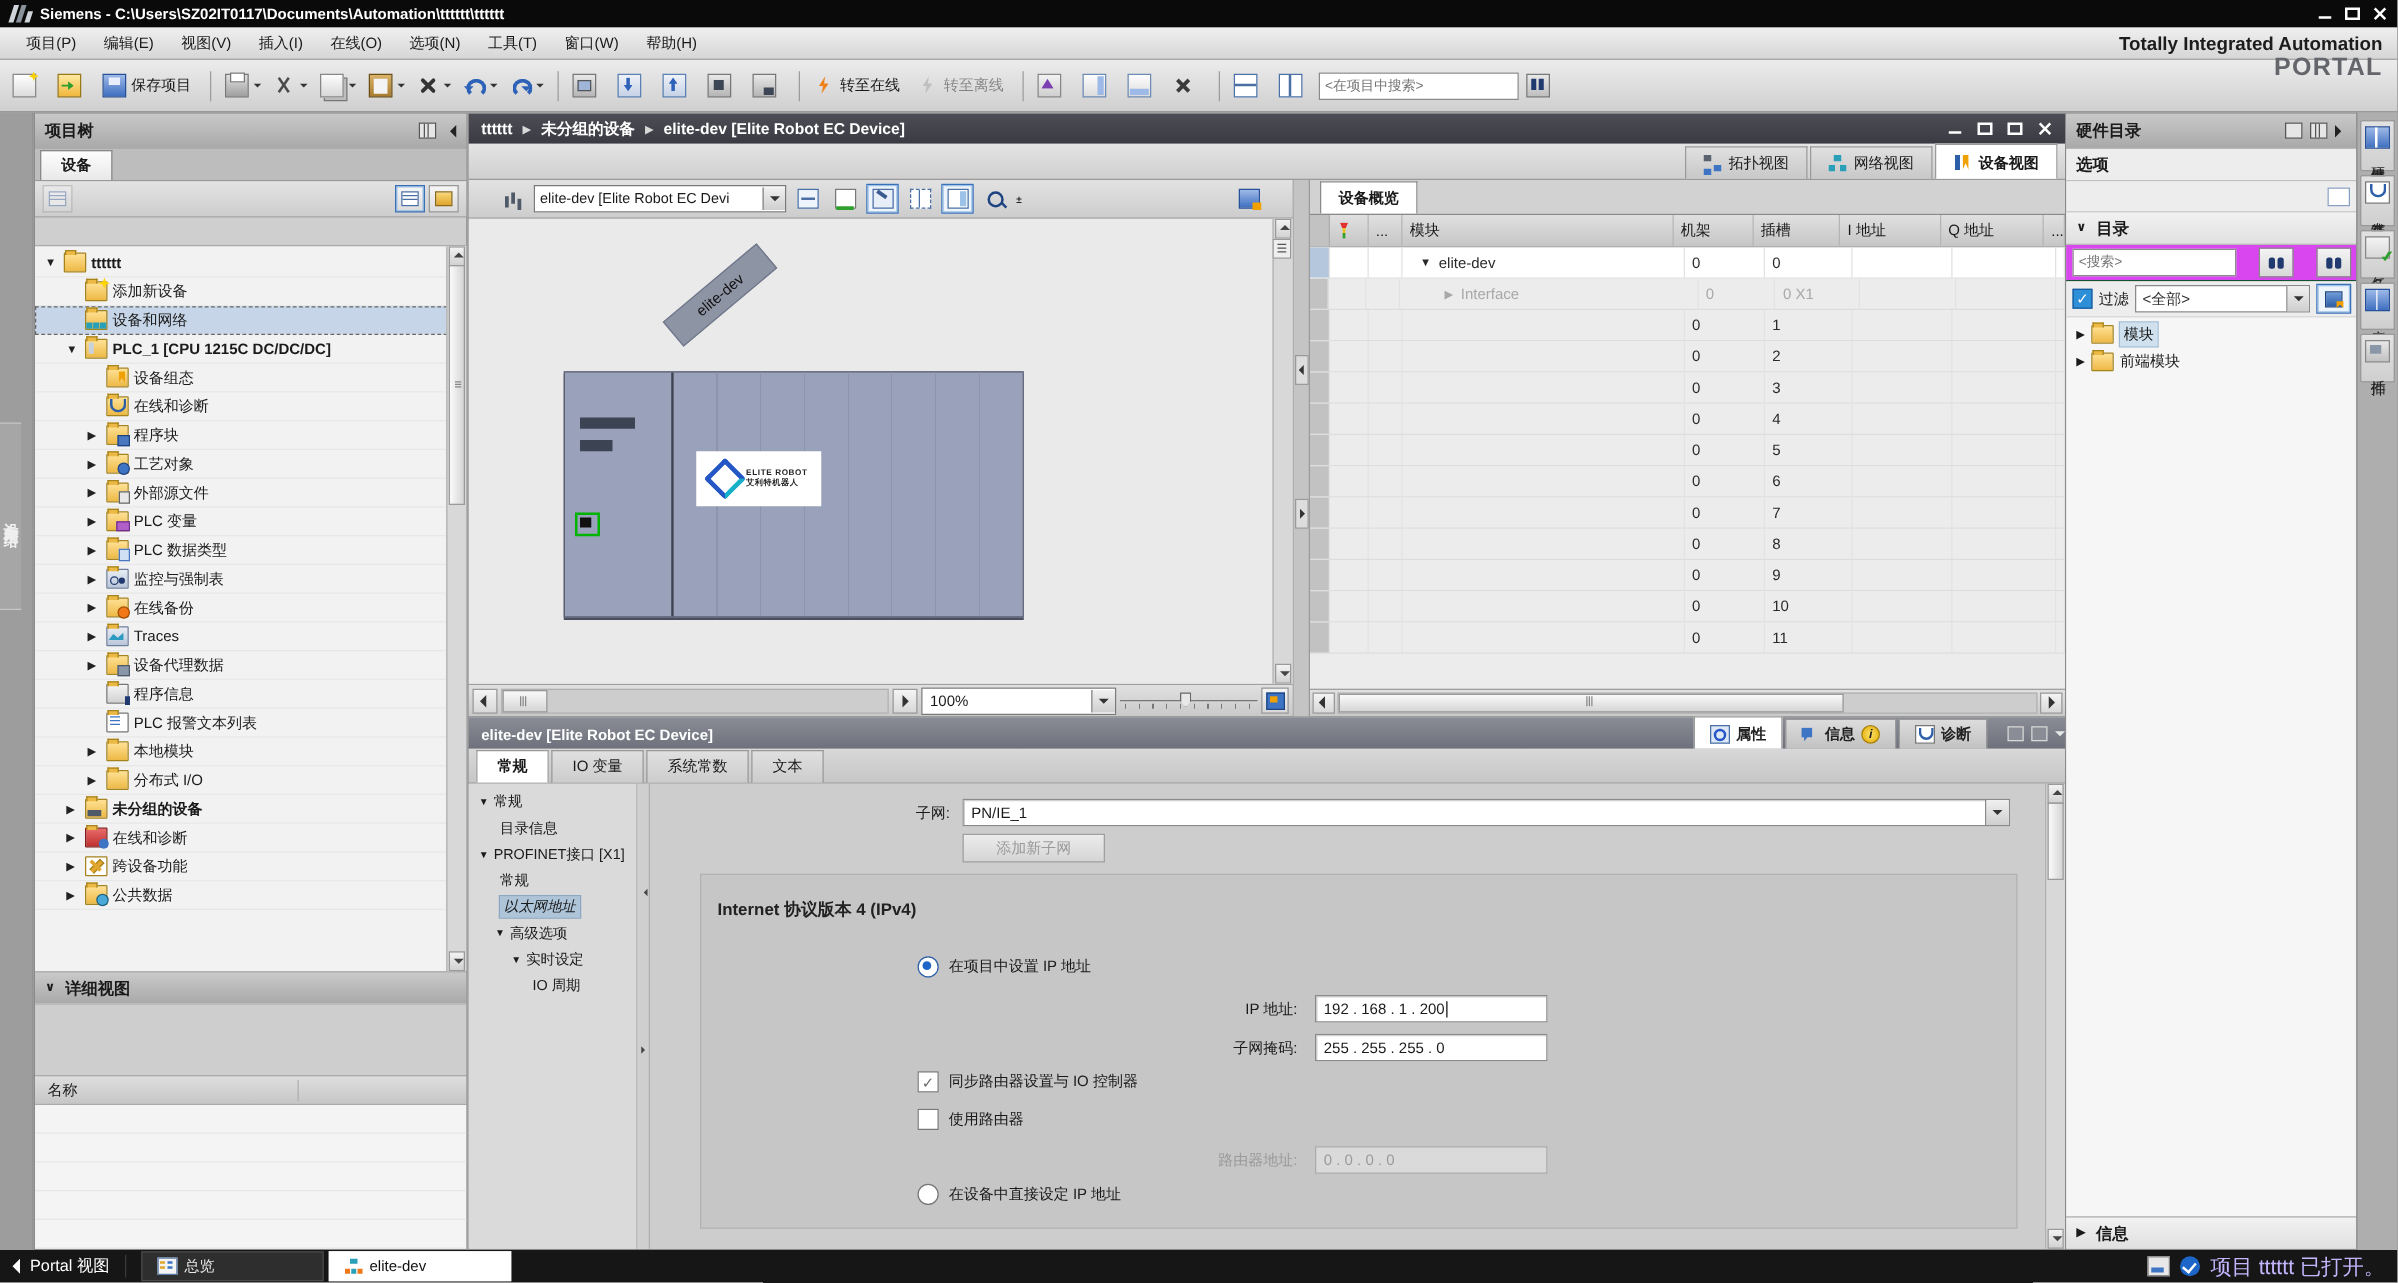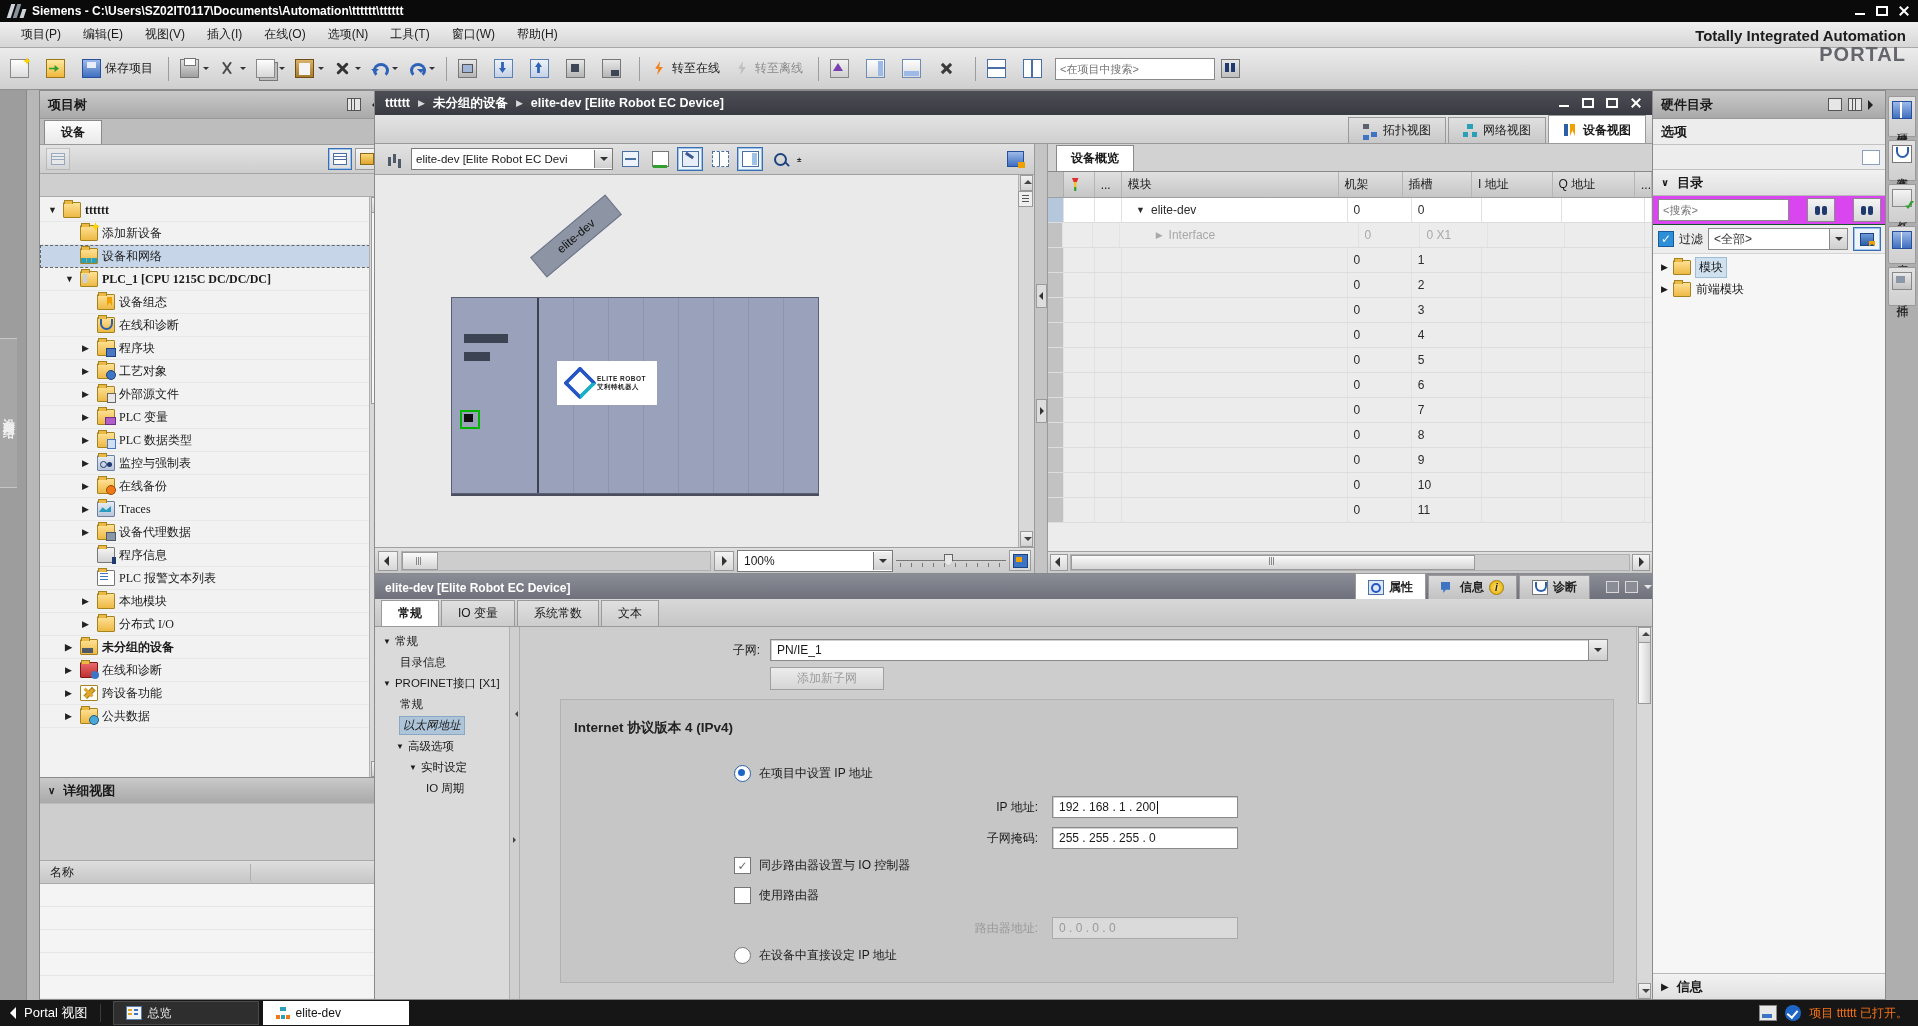--- a/index.html
+++ b/index.html
@@ -85,21 +85,21 @@
          writing-mode:vertical-rl;display:flex;align-items:center;justify-content:center;color:#efefef;font-weight:bold;letter-spacing:2px;}
   .panel{position:absolute;background:#cfcfcf;border:1px solid #8a8a8a;display:flex;flex-direction:column;}
   .phead{height:27px;background:linear-gradient(#c9c9c9,#a9a9a9);display:flex;align-items:center;
          padding:0 8px;font-weight:bold;font-size:13px;border-bottom:1px solid #999;}
   .phicons{margin-left:auto;display:flex;gap:6px;align-items:center;}
   .phi{width:12px;height:11px;border:1px solid #555;background:#e6e6e6;position:relative;}
   .phi.cols::after{content:"";position:absolute;left:3px;top:0;bottom:0;width:1px;background:#555;box-shadow:3px 0 0 #555;}
   .arrow-l{width:0;height:0;border:5px solid transparent;border-right-color:#222;}
   .arrow-r{width:0;height:0;border:5px solid transparent;border-left-color:#222;}
   
-  .projtree{left:39px;top:90px;width:345px;bottom:26px;font-family:Liberation Serif, serif;}
+  .projtree{left:27px;top:90px;width:345px;bottom:26px;}
   .ptabs{height:25px;background:#bdbdbd;display:flex;align-items:flex-end;padding-left:4px;border-bottom:1px solid #999;}
   .ptab{background:linear-gradient(#fdfdfd,#e9e9e9);border:1px solid #8a8a8a;border-bottom:none;padding:3px 16px;font-weight:bold;}
   .minibar{height:28px;background:linear-gradient(#e3e3e3,#cdcdcd);display:flex;align-items:center;padding:0 6px;border-bottom:1px solid #a5a5a5;}
   .mb-right{margin-left:auto;display:flex;gap:3px;}
   .sqbtn{width:22px;height:20px;border:1px solid #9a9a9a;background:linear-gradient(#f6f6f6,#dcdcdc);display:flex;align-items:center;justify-content:center;}
   .sqbtn.blue{border:1px solid #3a6fb5;box-shadow:inset 0 0 0 1px #9cc2e8;}
   .mi-grid{width:12px;height:10px;border:1px solid #4a6fa5;background:#fff;position:relative;}
   .mi-grid::after{content:"";position:absolute;left:0;right:0;top:2px;height:1px;background:#4a6fa5;box-shadow:0 3px 0 #4a6fa5;}
   .mi-tablearrow{width:12px;height:10px;background:linear-gradient(#f9d877,#e0a62e);border:1px solid #8a6a1a;position:relative;}
   .treewrap{flex:1;background:#f2f2f2;overflow:hidden;position:relative;display:flex;flex-direction:column;margin-top:22px;border-top:1px solid #aaa;}
@@ -174,21 +174,21 @@
   .vti{width:14px;height:13px;position:relative;}
   .icn-topology::before{content:"";position:absolute;left:0;top:0;width:6px;height:5px;background:#5a6270;}
   .icn-topology::after{content:"";position:absolute;right:0;bottom:0;width:6px;height:5px;background:#3d74c4;box-shadow:-8px 3px 0 #3d74c4;}
   .icn-network-view::before{content:"";position:absolute;left:4px;top:0;width:6px;height:5px;background:#2aa0b8;}
   .icn-network-view::after{content:"";position:absolute;left:0;bottom:0;width:5px;height:5px;background:#2aa0b8;box-shadow:9px 0 0 #2aa0b8;}
   .icn-device-view::before{content:"";position:absolute;left:1px;top:0;width:4px;height:12px;background:#2d5fa8;}
   .icn-device-view::after{content:"";position:absolute;right:2px;top:0;width:5px;height:12px;background:#f0a000;clip-path:polygon(0 0,100% 0,100% 100%,50% 55%,0 100%);}
   .editor{flex:1;display:flex;min-height:0;}
   
   .dview{flex:1;display:flex;flex-direction:column;min-width:0;border-right:1px solid #9a9a9a;}
-  .dvtool{height:30px;background:linear-gradient(#e2e2e2,#cdcdcd);border-bottom:1px solid #a0a0a0;display:flex;align-items:center;gap:4px;padding:0 6px;}
+  .dvtool{height:30px;background:linear-gradient(#e2e2e2,#cdcdcd);border-bottom:1px solid #a0a0a0;display:flex;align-items:center;gap:4px;padding:0 22px;}
   .dvsel{width:196px;height:20px;background:#fff;border:1px solid #7a7a7a;display:flex;align-items:center;font-size:11.5px;padding-left:4px;}
   .dvsel .dd{margin-left:auto;width:17px;height:18px;background:linear-gradient(#f0f0f0,#cfcfcf);border-left:1px solid #7a7a7a;display:flex;align-items:center;justify-content:center;}
   .dd-tri{width:0;height:0;border:4px solid transparent;border-top-color:#333;margin-top:4px;}
   .dvbtn{width:24px;height:22px;border:1px solid transparent;display:flex;align-items:center;justify-content:center;}
   .dvbtn.on{border-color:#3a6fb5;box-shadow:inset 0 0 0 1px #9cc2e8;background:#eef4fb;}
   .dvi{width:15px;height:14px;position:relative;}
   .icn-devdata::before{content:"";position:absolute;left:1px;bottom:0;width:3px;height:9px;background:#4e5a68;box-shadow:5px -3px 0 #4e5a68,10px 2px 0 #4e5a68;}
   .icn-measure{border:1px solid #4a6fa5;background:#eef4fb;}
   .icn-measure::after{content:"";position:absolute;left:2px;top:6px;right:2px;height:2px;background:#4a6fa5;}
   .icn-nametag{border:1px solid #777;background:#fff;}
@@ -359,21 +359,21 @@
   .mi-overview{width:14px;height:12px;background:#f4f4f4;border:1px solid #5a7aa8;position:relative;}
   .mi-overview::after{content:"";position:absolute;left:1px;top:2px;width:4px;height:2px;background:#e0a62e;box-shadow:0 4px 0 #e0a62e,6px 0 0 #3d74c4,6px 4px 0 #3d74c4;}
   .mi-net{width:14px;height:12px;position:relative;}
   .mi-net::before{content:"";position:absolute;left:4px;top:0;width:6px;height:4px;background:#2aa0b8;}
   .mi-net::after{content:"";position:absolute;left:0;bottom:0;width:4px;height:4px;background:#f07818;box-shadow:10px 0 0 #f07818,5px 0 0 #2aa0b8;}
   .sb-right{margin-left:auto;display:flex;align-items:center;gap:8px;}
   .mi-compile{width:16px;height:14px;background:#e8e8e8;border:1px solid #888;position:relative;}
   .mi-compile::after{content:"";position:absolute;left:2px;bottom:2px;width:10px;height:4px;background:#3d74c4;}
   .okbadge{width:16px;height:16px;border-radius:50%;background:#1d66c8;position:relative;flex:0 0 auto;}
   .okbadge::after{content:"";position:absolute;left:4px;top:3px;width:5px;height:8px;border:2px solid #fff;border-top:none;border-left:none;transform:rotate(40deg);}
-  .sb-msg{font-size:12px;color:#f97316;}
+  .sb-msg{font-size:17px;color:#c4b5fd;}
   .lbl{white-space:nowrap;}
 </style>
 </head>
 <body>
 
 <div class="app">
 
   <div class="titlebar">
     <div class="tia-logo">
         <i></i>

